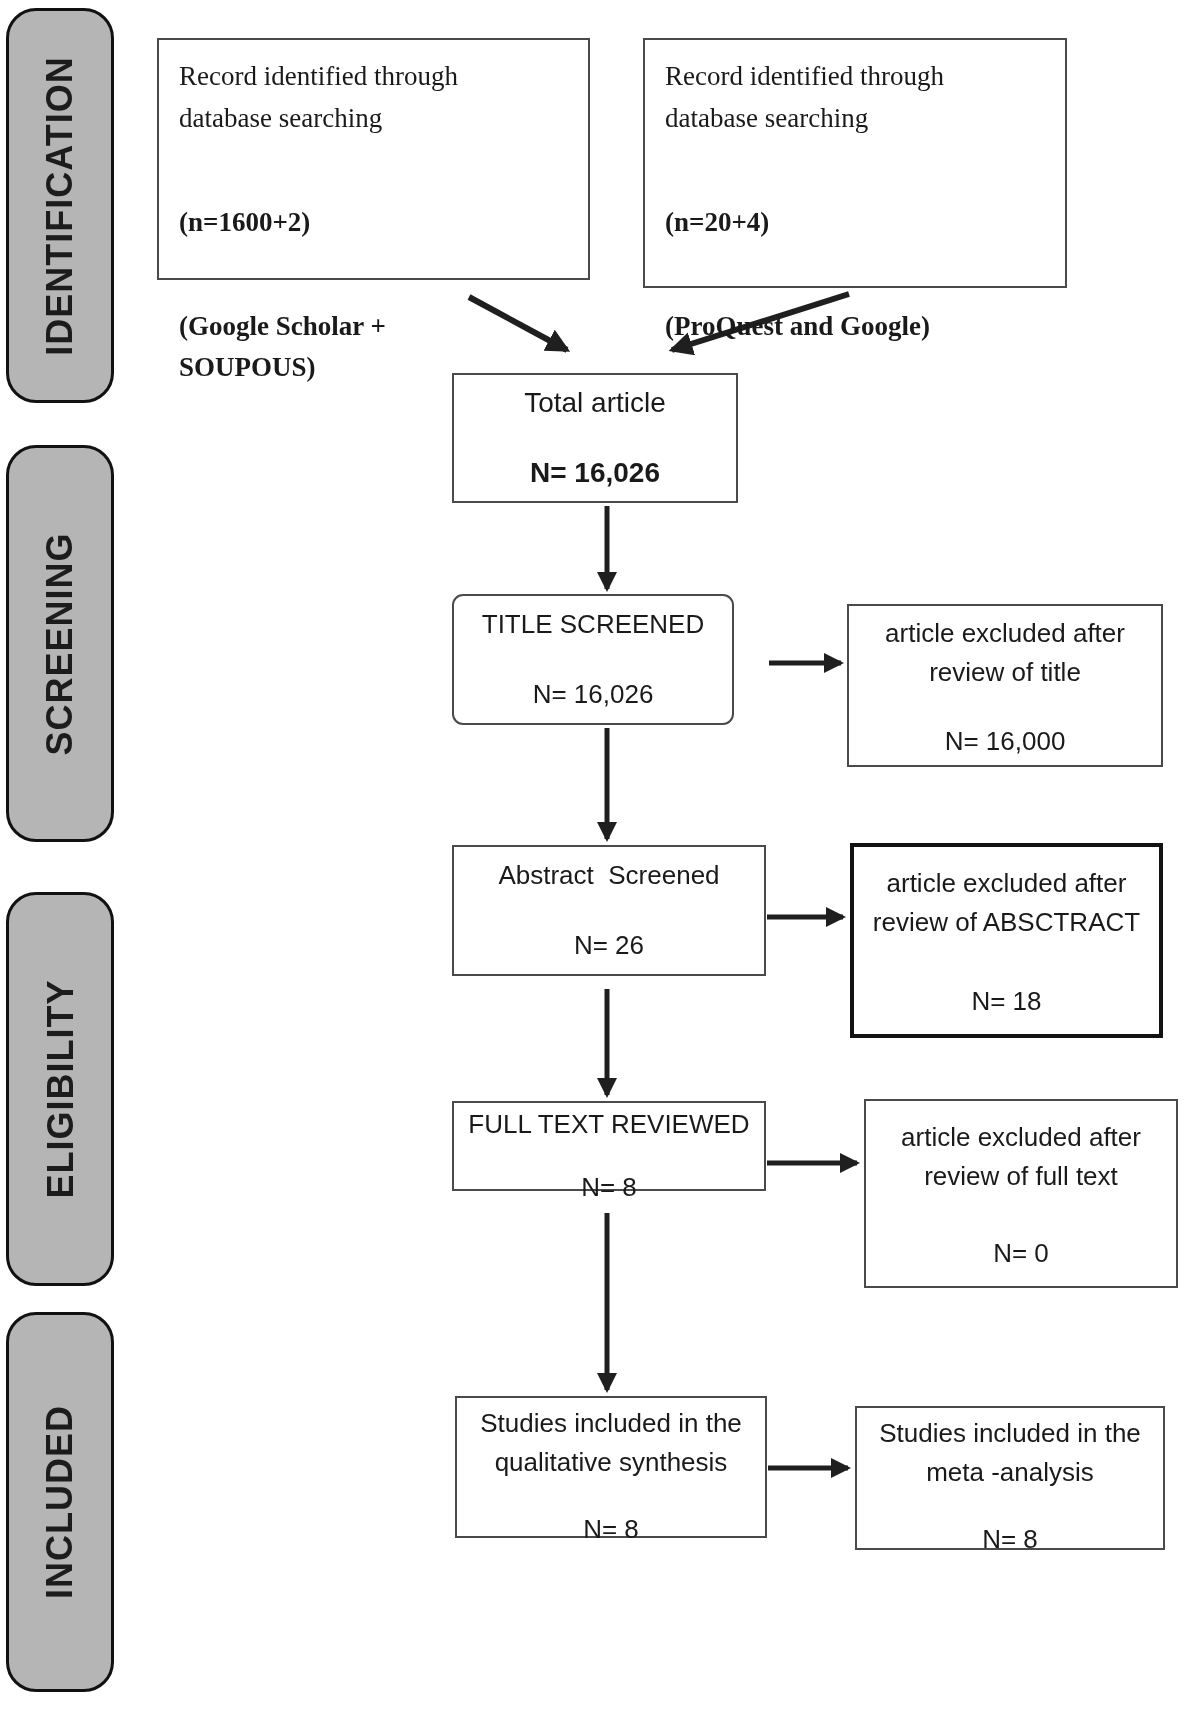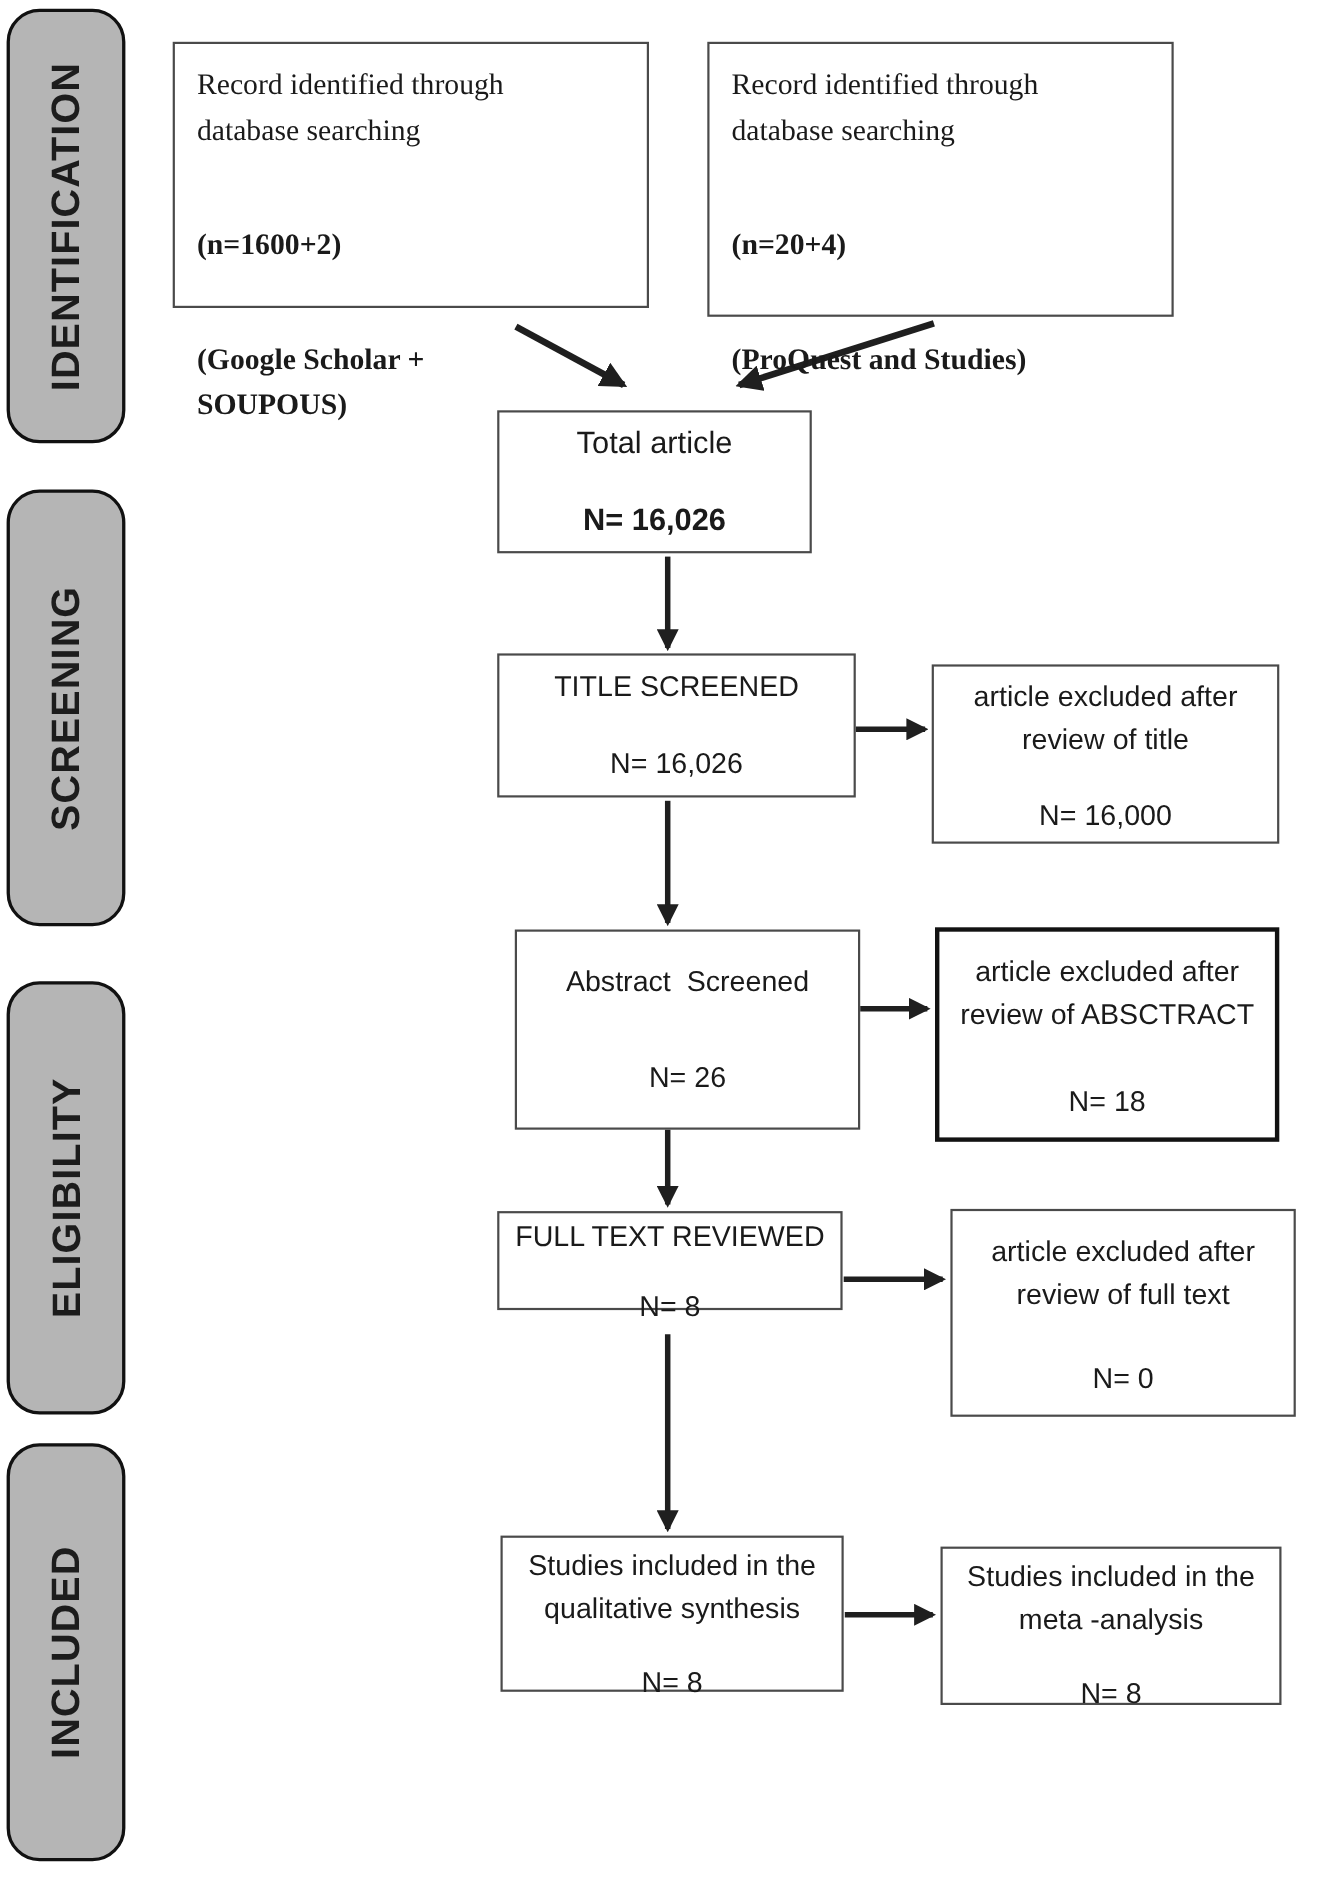--- a/index.html
+++ b/index.html
@@ -128,41 +128,41 @@
       <div>SOUPOUS)</div>
     </div>
   </div>
 
   <div class="box serif-box" style="left:643px;top:38px;width:424px;height:250px;">
     <div class="para">
       <div>Record identified through</div>
       <div>database searching</div>
     </div>
     <div class="para bold">(n=20+4)</div>
-    <div class="para bold">(ProQuest and Studies)</div>
+    <div class="para bold">(ProQuest and Google)</div>
   </div>
 
   <div class="box center-box" style="left:452px;top:373px;width:286px;height:130px;font-size:28px;">
     <div class="box-title">Total article</div>
     <div class="count bold">N= 16,026</div>
   </div>
 
-  <div class="box center-box" style="left:452px;top:594px;width:326px;height:131px;">
+  <div class="box center-box" style="left:452px;top:594px;width:282px;height:131px;border-radius:11px;">
     <div class="box-title">TITLE SCREENED</div>
     <div class="count">N= 16,026</div>
   </div>
   <div class="box center-box" style="left:847px;top:604px;width:316px;height:163px;">
     <div class="two-lines">
       <div>article excluded after</div>
       <div>review of title</div>
     </div>
     <div class="count">N= 16,000</div>
   </div>
 
-  <div class="box center-box" style="left:468px;top:845px;width:314px;height:182px;">
+  <div class="box center-box" style="left:452px;top:845px;width:314px;height:131px;">
     <div class="box-title">Abstract  Screened</div>
     <div class="count">N= 26</div>
   </div>
   <div class="box center-box strong" style="left:850px;top:843px;width:313px;height:195px;">
     <div class="two-lines">
       <div>article excluded after</div>
       <div>review of ABSCTRACT</div>
     </div>
     <div class="count">N= 18</div>
   </div>

